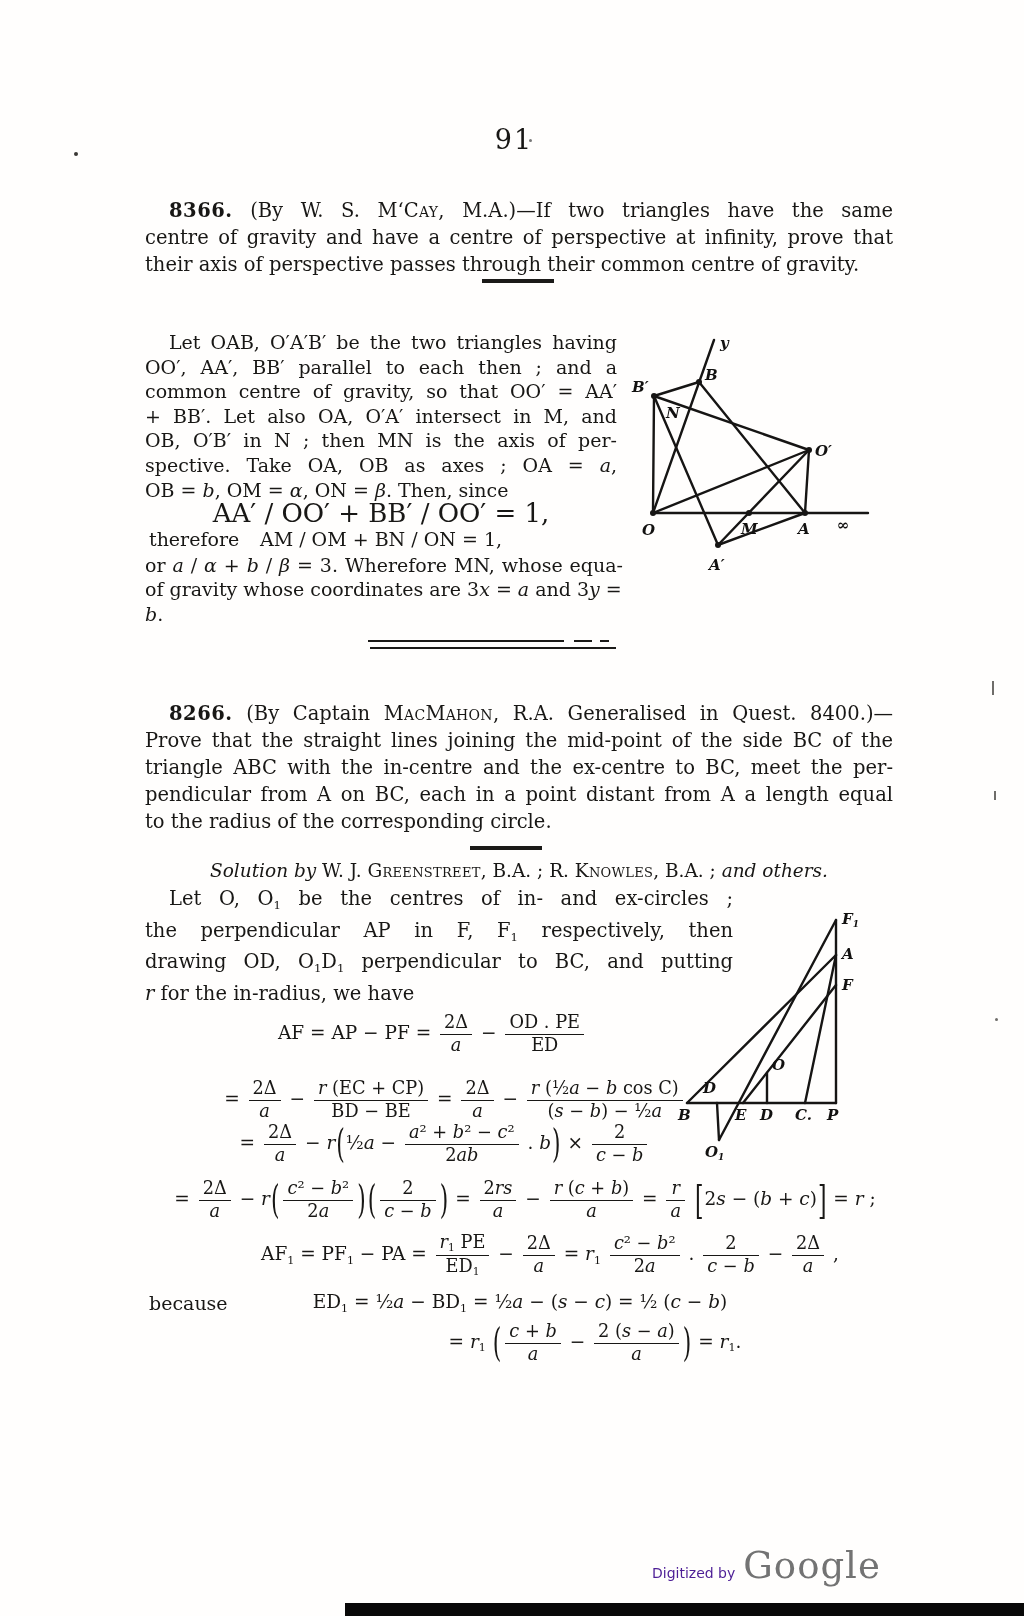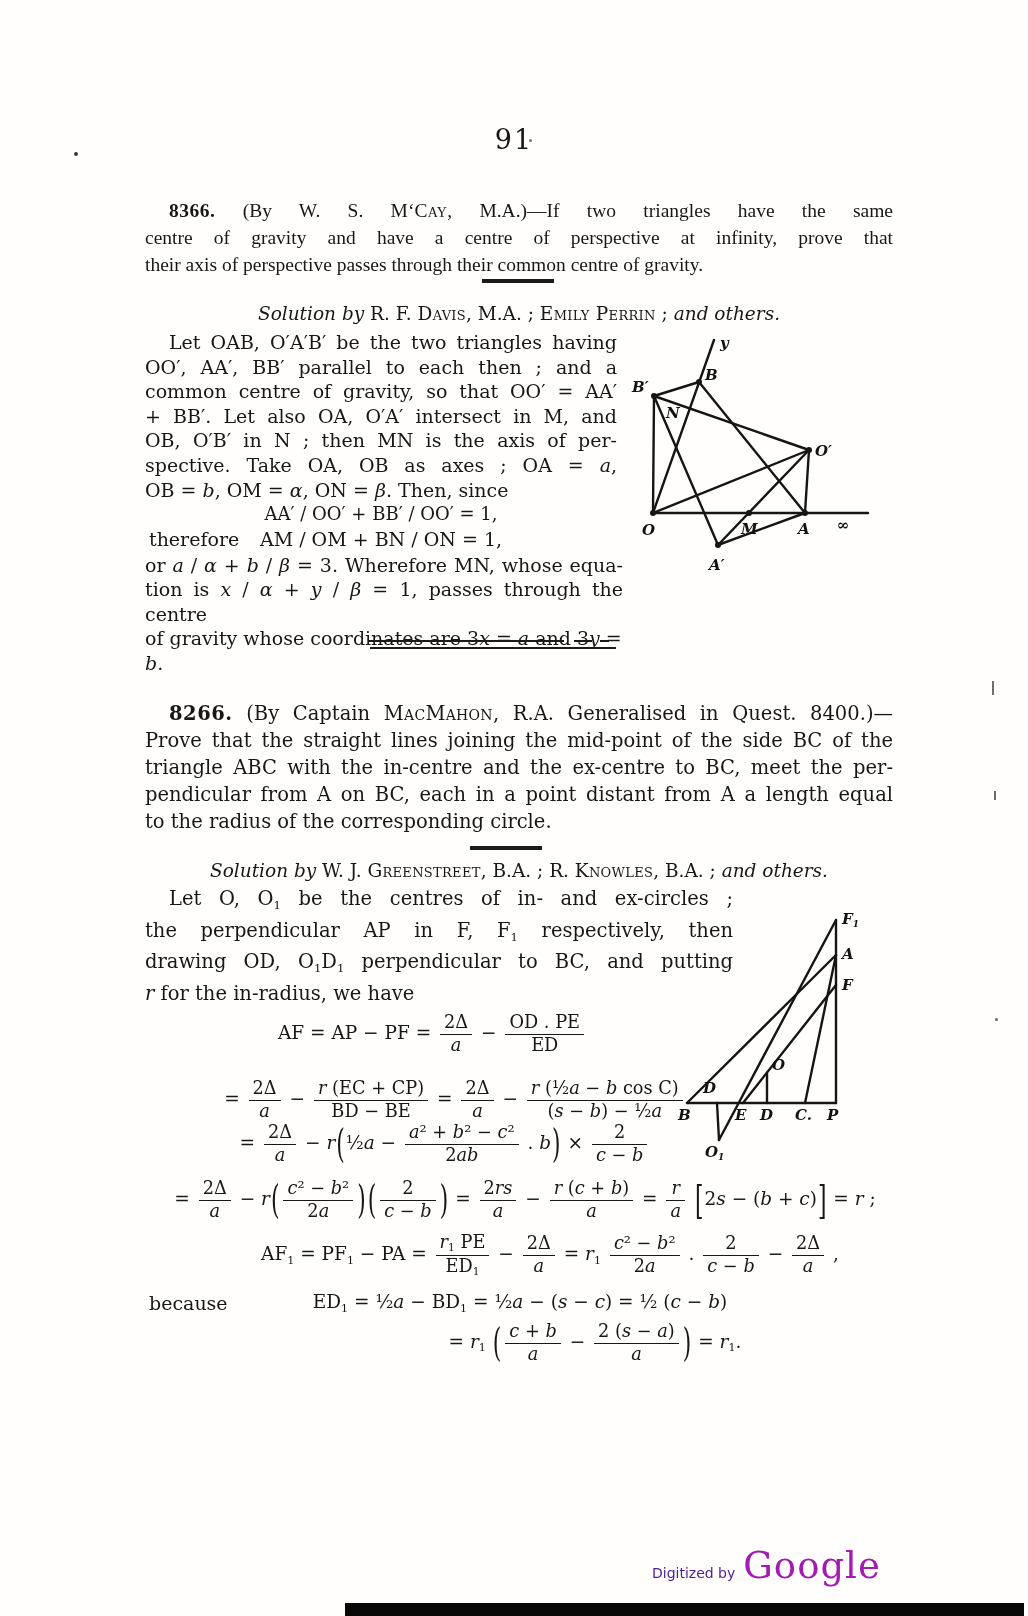--- a/index.html
+++ b/index.html
@@ -35,69 +35,67 @@
   .divider{position:absolute;left:368px;top:640px;width:252px;height:10px;}
   .divider div{position:absolute;height:2.2px;background:#1b1a18;}
   .dl-a{left:0;top:0;width:196px;}
   .dl-b{left:206px;top:0;width:18px;}
   .dl-c{left:232px;top:0;width:9px;}
   .dl-d{left:2px;top:6.5px;width:246px;}
   .wm{position:absolute;left:652px;top:1544px;display:flex;align-items:baseline;}
   .wmtext{font-family:"DejaVu Sans","Liberation Sans",sans-serif;font-size:14px;
           color:#4c1d95;margin-right:8px;}
   .wmlogo{font-family:"DejaVu Serif","Liberation Serif",serif;font-size:37px;
-          color:#a21caf;letter-spacing:1px;}
+          color:#737373;letter-spacing:1px;}
   .bar{position:absolute;left:345px;top:1603px;width:683px;height:13px;background:#080808;}
   .speck{position:absolute;background:#3a3835;border-radius:50%;}
   .sp1{left:74px;top:152px;width:4px;height:4px;}
   .sp2{left:529px;top:139px;width:3px;height:3px;background:#777;}
   .tick{position:absolute;background:#6f6d6a;}
   .tk1{left:992px;top:681px;width:2px;height:14px;}
   .tk2{left:994px;top:791px;width:2px;height:9px;}
   .tk3{left:995px;top:1018px;width:3px;height:3px;border-radius:50%;}
 </style>
 </head>
 <body>
 
 <div class="page">
 
   <div class="pageno">91</div>
   <div class="speck sp1"></div>
   <div class="speck sp2"></div>
 
-  <section class="stmt" style="left:145px;top:197px;width:748px;line-height:27px;font-family:Liberation Serif, serif;">
+  <section class="stmt" style="left:145px;top:197px;width:748px;line-height:27px;">
     <div class="line jl ind"><span class="bo">8366.</span><span>  (By W. S. M‘</span><span class="sc">Cay</span><span>, M.A.)—If two triangles have the same</span></div>
     <div class="line jl"><span>centre of gravity and have a centre of perspective at infinity, prove that</span></div>
     <div class="line"><span>their axis of perspective passes through their common centre of gravity.</span></div>
   </section>
   <div class="rule" style="left:482px;top:279px;width:72px;height:4px;"></div>
 
-  <div class="solby" style="left:145px;top:303px;width:748px;"><span class="it">Solution by</span><span> R. F. </span><span class="sc">Davis</span><span>, M.A. ; </span><span class="sc">Emily Perrin</span><span> ; </span><span class="it">and others.</span></div>
 
   <section class="bodycol" style="left:145px;top:330px;width:472px;line-height:24.6px;font-size:19px;">
     <div class="line jl ind"><span>Let OAB, O′A′B′ be the two triangles having</span></div>
     <div class="line jl"><span>OO′, AA′, BB′ parallel to each then ; and a</span></div>
     <div class="line jl"><span>common centre of gravity, so that OO′ = AA′</span></div>
     <div class="line jl"><span>+ BB′.  Let also OA, O′A′ intersect in M, and</span></div>
     <div class="line jl"><span>OB, O′B′ in N ; then MN is the axis of per-</span></div>
     <div class="line jl"><span>spective.  Take OA, OB as axes ;  OA = </span><span class="it">a</span><span>,</span></div>
     <div class="line"><span>OB = </span><span class="it">b</span><span>, OM = </span><span class="it">α</span><span>, ON = </span><span class="it">β</span><span>.  Then, since</span></div>
   </section>
 
-  <div class="eq" style="left:145px;top:500px;width:472px;height:26px;font-size:18px;">
+  <div class="eq" style="left:145px;top:500px;width:472px;height:26px;font-size:26px;">
     <span class="cnt"><span>AA′ / OO′ + BB′ / OO′ = 1,</span></span>
   </div>
   <div class="eq" style="left:145px;top:526px;width:472px;height:26px;font-size:19px;">
     <span class="lbl">therefore</span>
     <span class="cnt"><span>AM / OM + BN / ON = 1,</span></span>
   </div>
 
   <section class="bodycol" style="left:145px;top:553px;width:478px;line-height:24.4px;font-size:19px;">
     <div class="line jl"><span>or </span><span class="it">a</span><span> / </span><span class="it">α</span><span> + </span><span class="it">b</span><span> / </span><span class="it">β</span><span> = 3.  Wherefore MN, whose equa-</span></div>
-    <div class="line jl"><span>tion is </span><span class="it">x</span><span> / </span><span class="it">α</span><span> + </span><span class="it">y</span><span> / </span><span class="it">β</span><span> = 1, passes through the centre</span></div>
     <div class="line"><span>of gravity whose coordinates are 3</span><span class="it">x</span><span> = </span><span class="it">a</span><span> and 3</span><span class="it">y</span><span> = </span><span class="it">b</span><span>.</span></div>
   </section>
 
   <div class="fig" style="left:630px;top:330px;width:245px;height:248px;">
     <svg id="fig1svg" width="245" height="248" viewBox="0 0 245 248">
         <line x1="23" y1="183" x2="238" y2="183" class="fl"></line>
         <line x1="23" y1="183" x2="84" y2="10" class="fl"></line>
         <line x1="23" y1="183" x2="24" y2="66" class="fl"></line>
         <line x1="23" y1="183" x2="179" y2="120" class="fl"></line>
         <line x1="69" y1="52" x2="24" y2="66" class="fl"></line>

